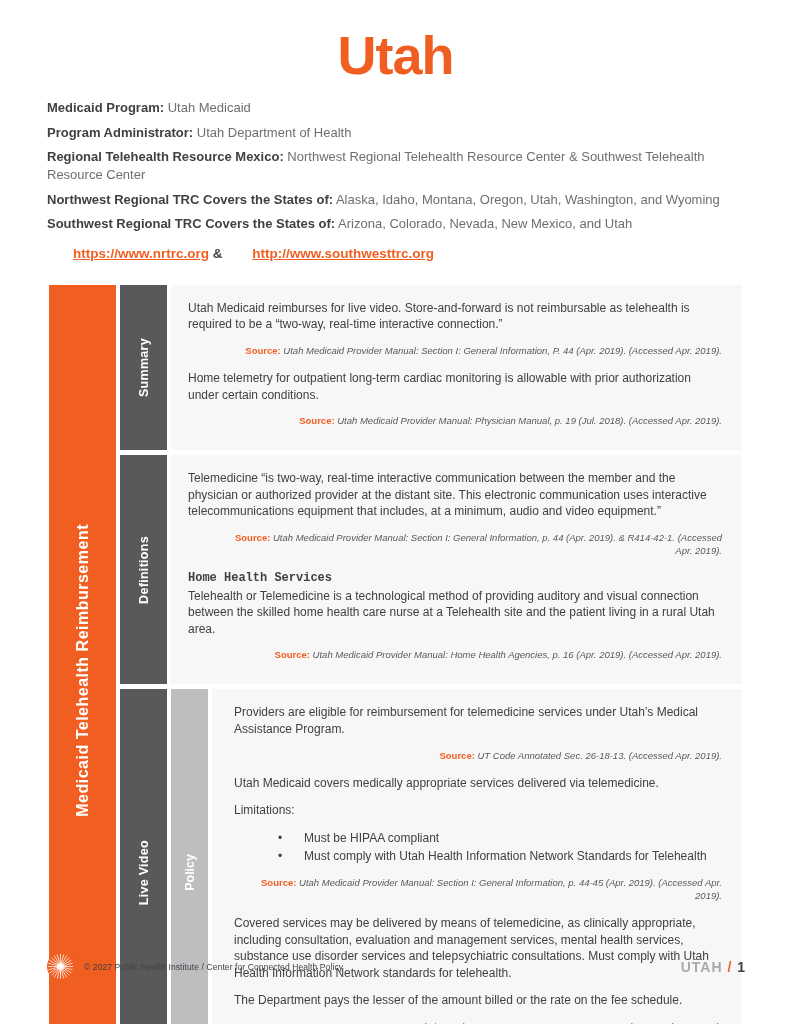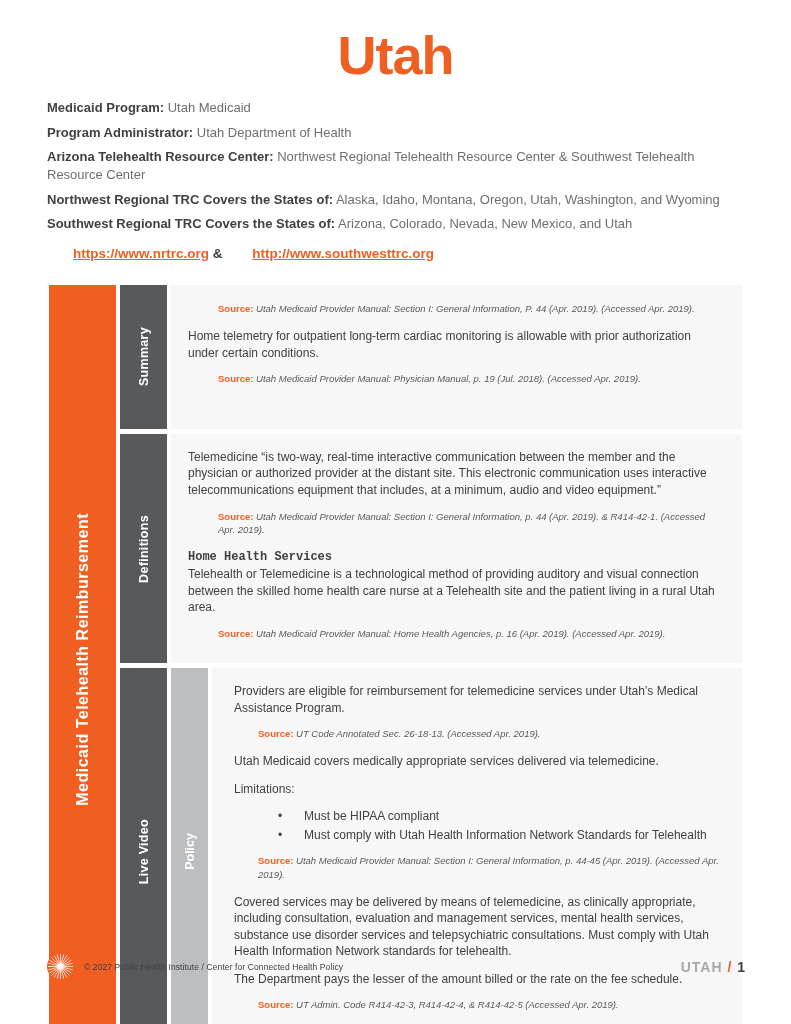--- a/index.html
+++ b/index.html
@@ -94,20 +94,21 @@
   }
   .row-summary { min-height: 144px; }
   .row-definitions { min-height: 189px; }
   .row-livevideo { min-height: 317px; }
   .row-content p.body-para { margin-bottom: 11px; }
   .content-heading { font-weight: bold; margin-bottom: 1px; font-family: Liberation Mono, monospace; }
   .source-line {
     margin: 2px 0 13px 30px;
     font-size: 9.5px;
     color: #58595B;
+    text-align: right;
   }
   .source-label { color: #F15E22; font-weight: bold; }
   .source-cite { font-style: italic; }
   .limit-list { margin: 0 0 11px 44px; list-style: none; }
   .limit-list li { margin-bottom: 2px; }
   .limit-list li::before { content: "•"; display: inline-block; width: 26px; color: #414042; }
 
   
   .footer {
     position: absolute;
@@ -134,21 +135,21 @@
   <div class="header-info">
     <div class="field-line">
       <span class="field-label">Medicaid Program:</span>
       <span class="field-value">Utah Medicaid</span>
     </div>
     <div class="field-line">
       <span class="field-label">Program Administrator:</span>
       <span class="field-value">Utah Department of Health</span>
     </div>
     <div class="field-line">
-      <span class="field-label">Arizona Telehealth Resource Center:</span>
+      <span class="field-label">Regional Telehealth Resource Mexico:</span>
       <span class="field-value">Northwest Regional Telehealth Resource Center &amp; Southwest Telehealth Resource Center</span>
     </div>
     <div class="field-line">
       <span class="field-label">Northwest Regional TRC Covers the States of:</span>
       <span class="field-value">Alaska, Idaho, Montana, Oregon, Utah, Washington, and Wyoming</span>
     </div>
     <div class="field-line">
       <span class="field-label">Southwest Regional TRC Covers the States of:</span>
       <span class="field-value">Arizona, Colorado, Nevada, New Mexico, and Utah</span>
     </div>
@@ -165,20 +166,21 @@
       <span class="vert-text">Medicaid Telehealth Reimbursement</span>
     </div>
 
     <div class="rows-col">
 
       <div class="t-row">
         <div class="row-tab">
           <span class="vert-text">Summary</span>
         </div>
         <div class="row-content row-summary">
+          <p class="body-para">Utah Medicaid reimburses for live video. Store-and-forward is not reimbursable as telehealth is required to be a “two-way, real-time interactive connection.”</p>
           <p class="source-line">
             <span class="source-label">Source:</span>
             <span class="source-cite">Utah Medicaid Provider Manual: Section I: General Information, P. 44 (Apr. 2019). (Accessed Apr. 2019).</span>
           </p>
           <p class="body-para">Home telemetry for outpatient long-term cardiac monitoring is allowable with prior authorization under certain conditions.</p>
           <p class="source-line">
             <span class="source-label">Source:</span>
             <span class="source-cite">Utah Medicaid Provider Manual: Physician Manual, p. 19 (Jul. 2018).  (Accessed Apr. 2019).</span>
           </p>
         </div>

